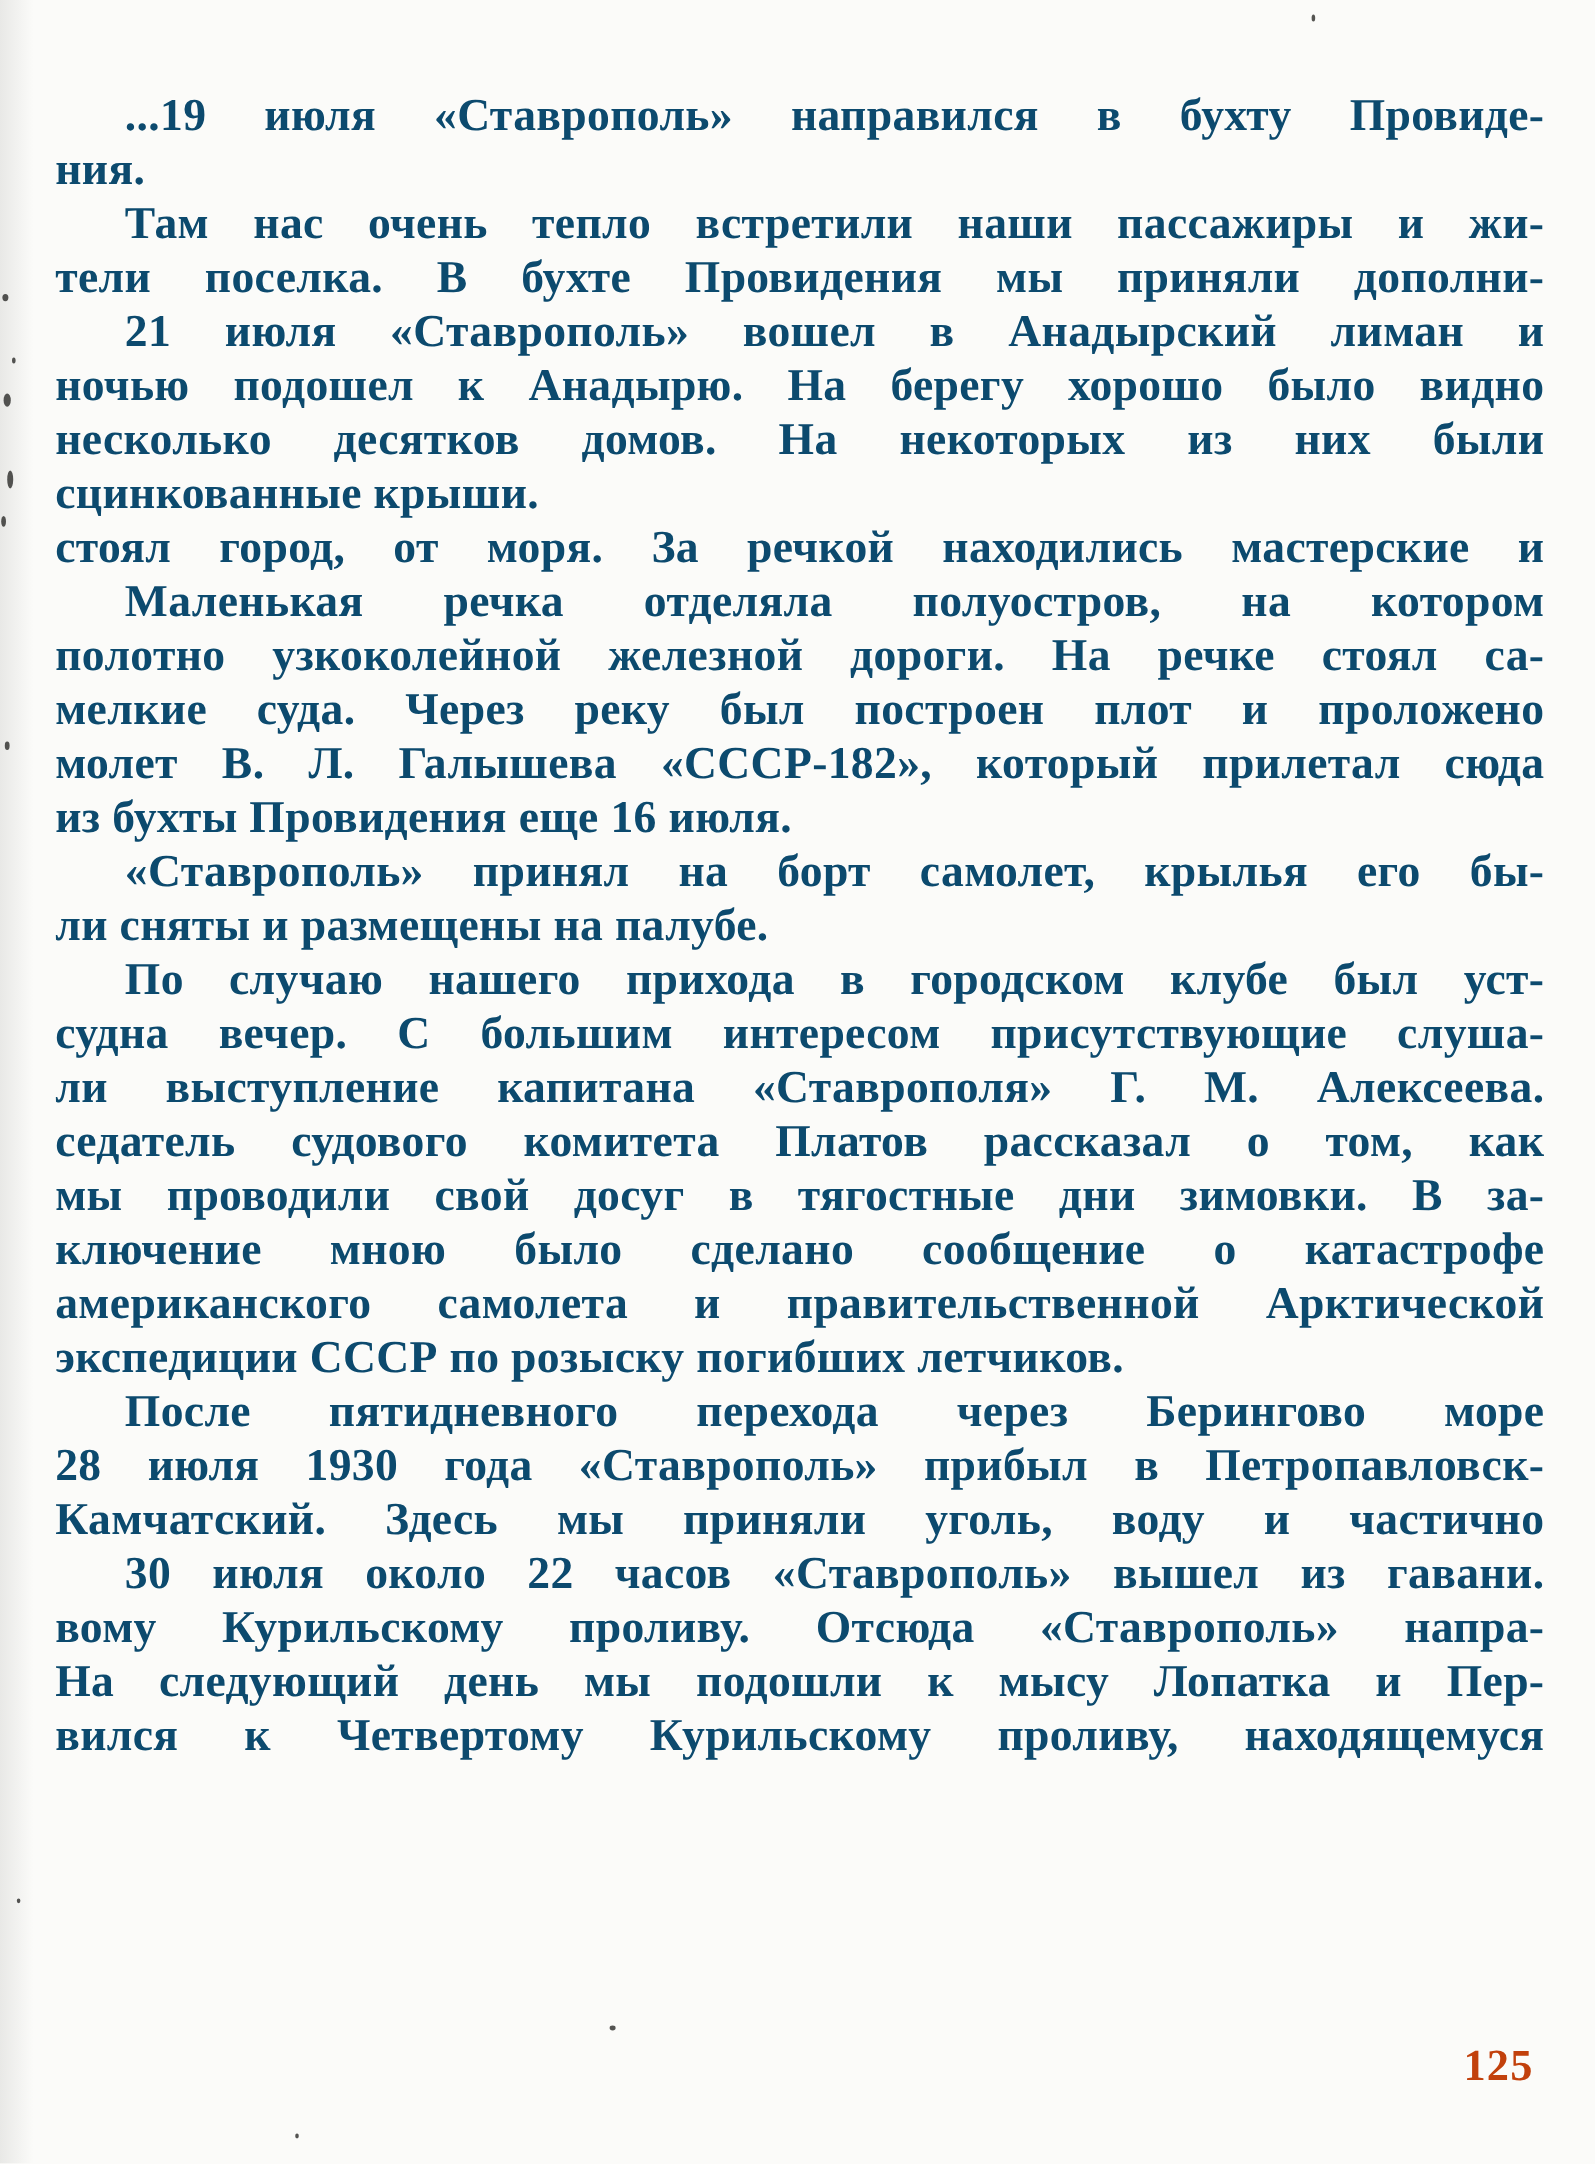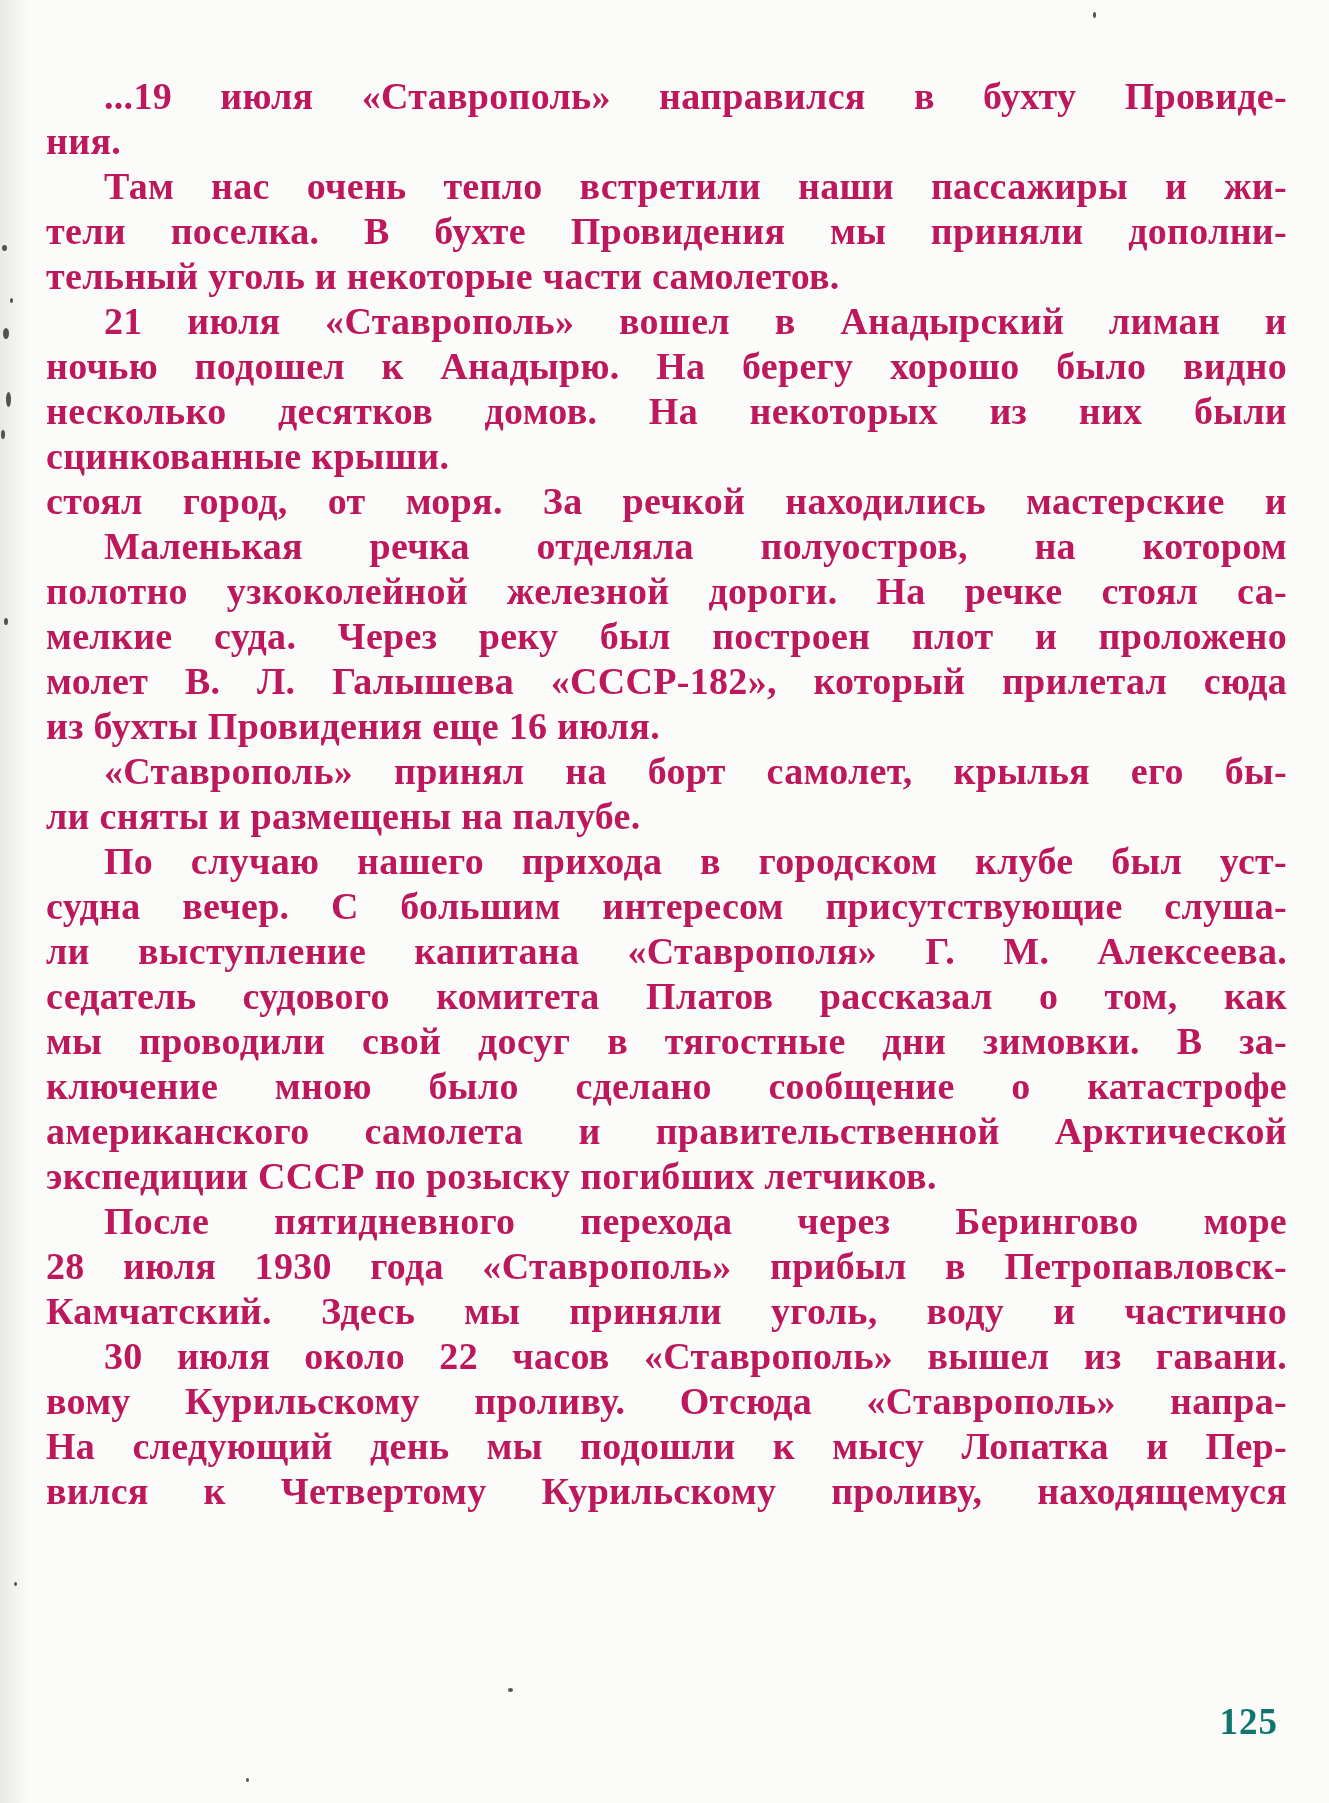--- a/index.html
+++ b/index.html
@@ -25,21 +25,21 @@
     position: absolute;
     background: #2a2a28;
     border-radius: 50%;
     opacity: 0.8;
   }
   .page-body {
     position: absolute;
     left: 46px;
     right: 42px;
     top: 74px;
-    color: #be185d;
+    color: #0c4a6e;
     font-size: 38px;
     font-weight: bold;
     line-height: 45px;
     letter-spacing: 0.3px;
   }
   .para { margin: 0; }
   .line {
     white-space: nowrap;
     text-align: justify;
     text-align-last: justify;
@@ -53,21 +53,21 @@
     text-align-last: left;
     -moz-text-align-last: left;
   }
   .line.indent {
     padding-left: 58px;
   }
   .page-number {
     position: absolute;
     right: 51px;
     top: 1700px;
-    color: #0f766e;
+    color: #c2410c;
     font-size: 37px;
     font-weight: bold;
     letter-spacing: 1px;
   }
 </style>
 </head>
 <body>
 
 <div class="scan-edge-shade"></div>
 
@@ -85,21 +85,20 @@
 <div class="page-body">
 
   <div class="para">
     <div class="line indent">...19 июля «Ставрополь» направился в бухту  Провиде-</div>
     <div class="line para-end">ния.</div>
   </div>
 
   <div class="para">
     <div class="line indent">Там нас очень тепло встретили наши пассажиры и жи-</div>
     <div class="line">тели поселка. В бухте Провидения мы приняли дополни-</div>
-    <div class="line para-end">тельный уголь и некоторые части самолетов.</div>
   </div>
 
   <div class="para">
     <div class="line indent">21 июля «Ставрополь» вошел  в  Анадырский лиман и</div>
     <div class="line">ночью подошел к Анадырю. На берегу хорошо было видно</div>
     <div class="line">несколько десятков домов. На  некоторых  из  них  были</div>
     <div class="line para-end">сцинкованные крыши.</div>
   </div>
 
   <div class="para">

